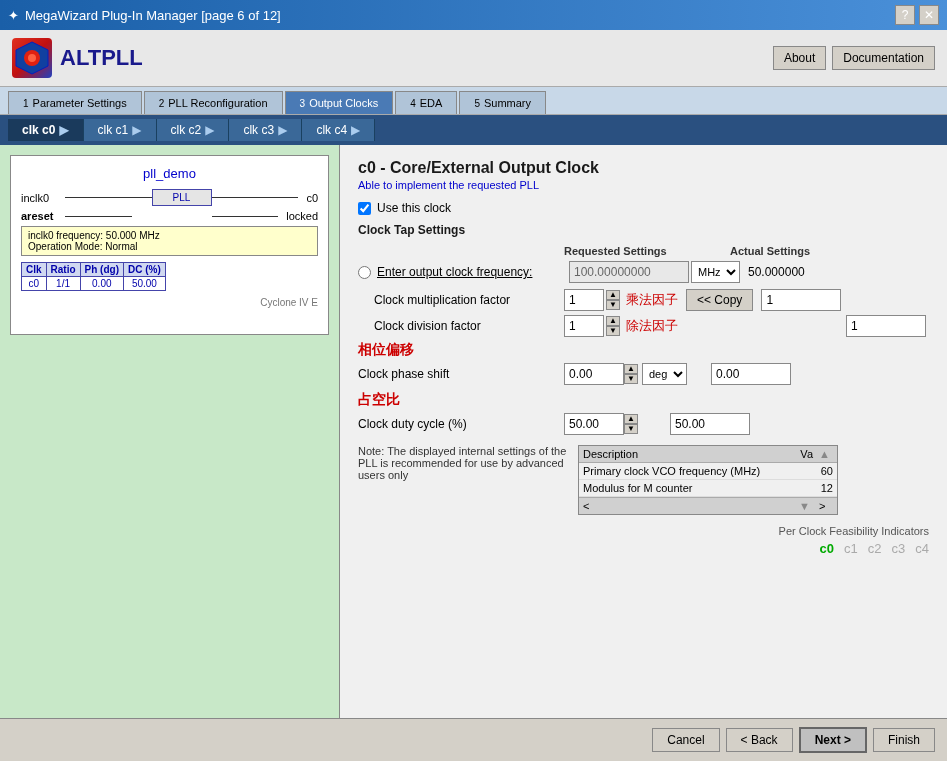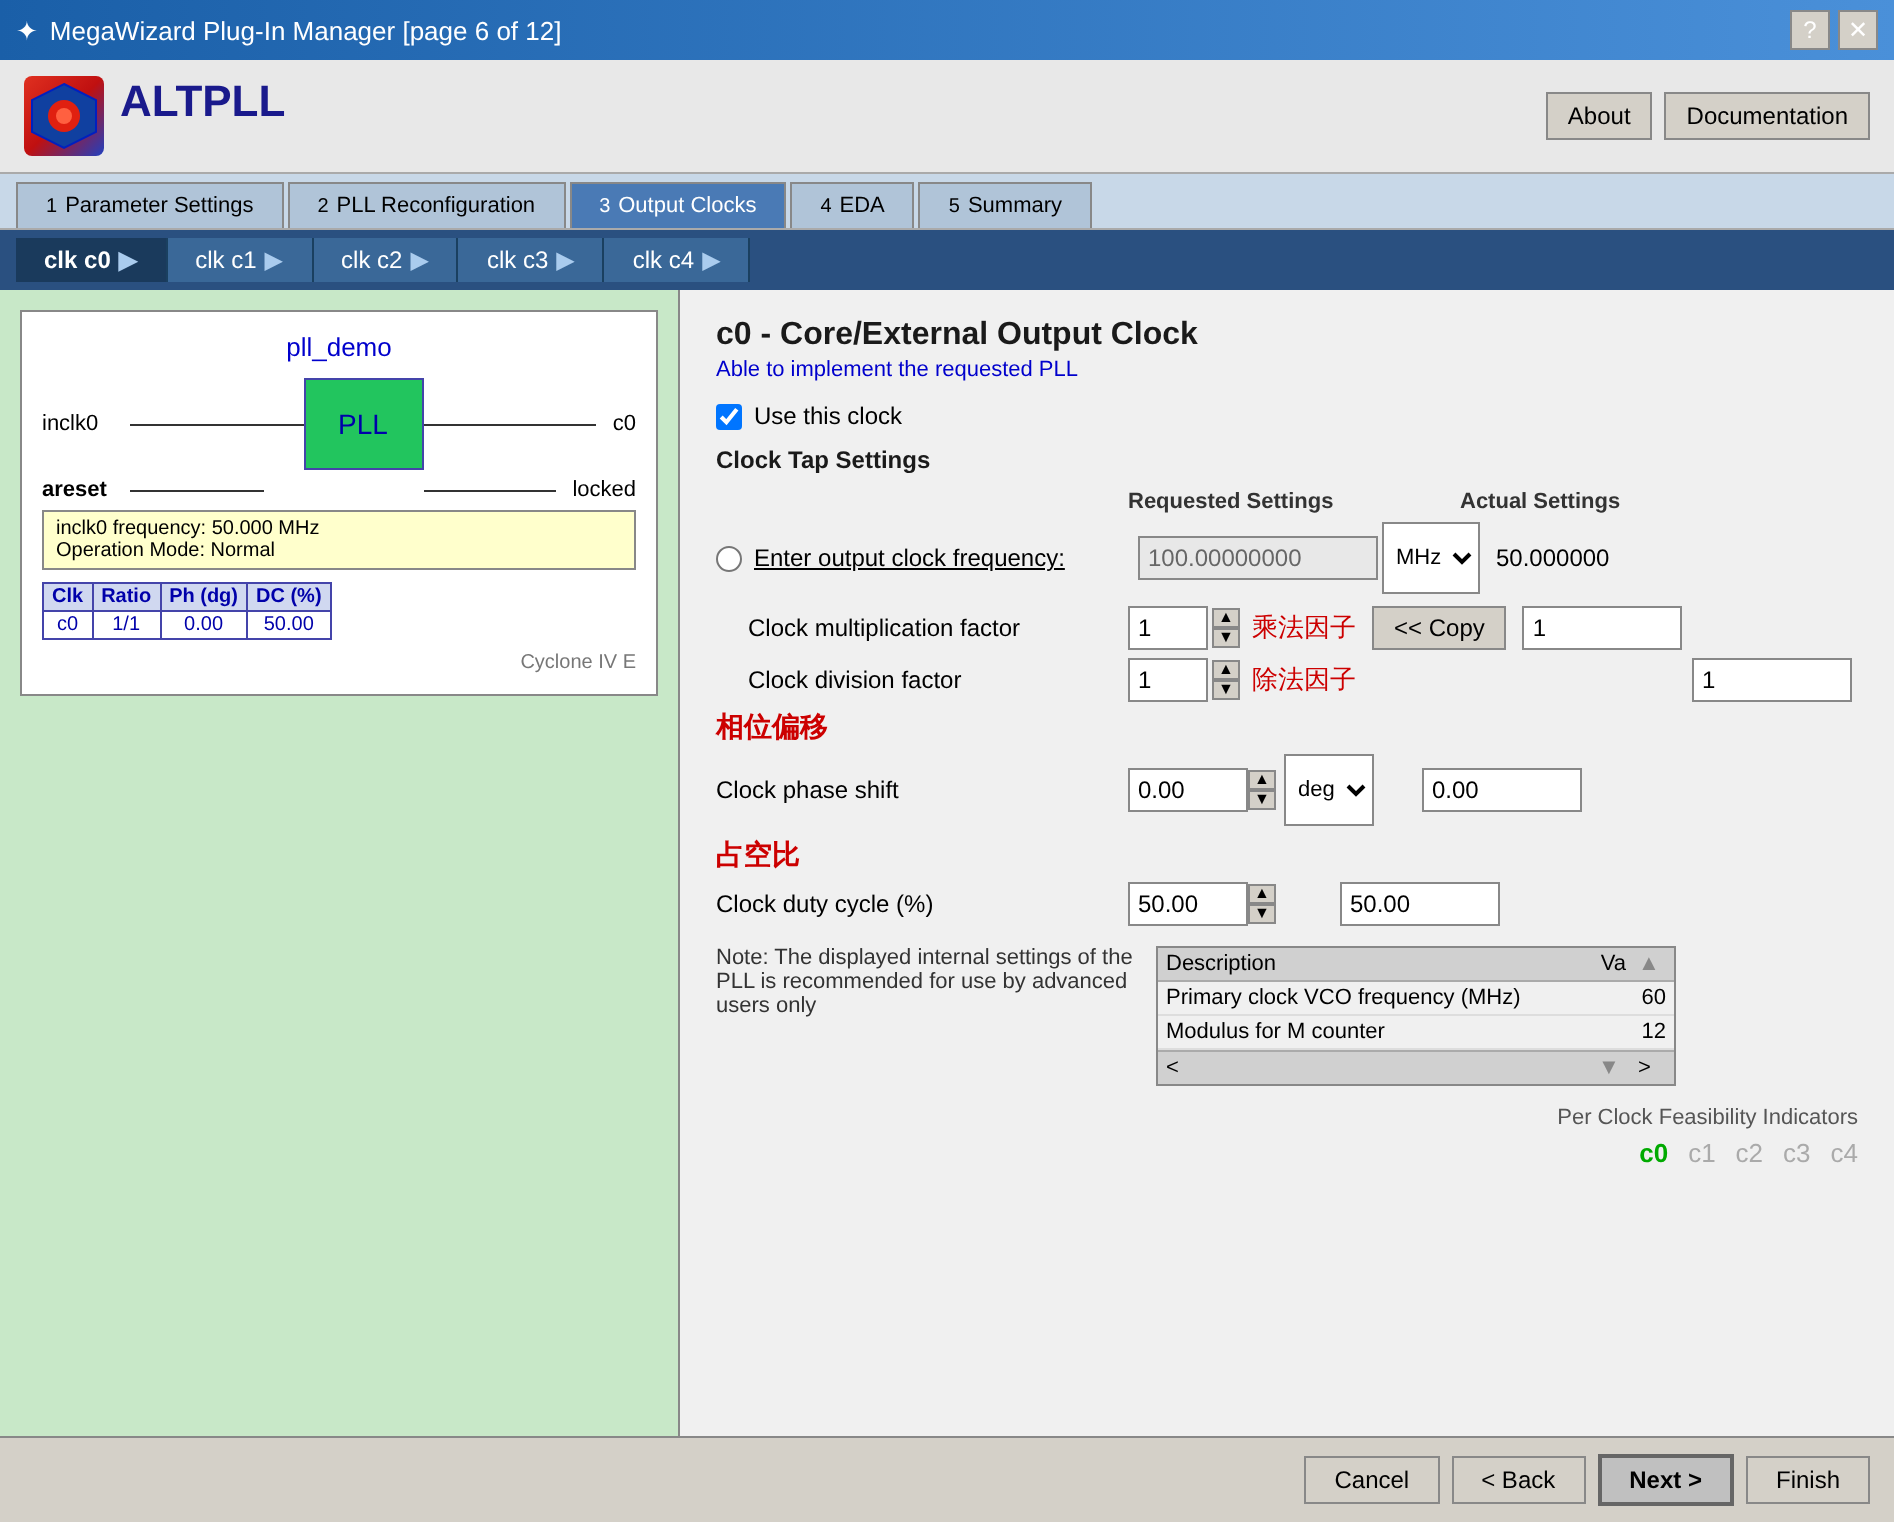--- a/index.html
+++ b/index.html
@@ -31,21 +31,21 @@
 
     
     .header-bar {
       background: #e8e8e8;
       padding: 8px 12px;
       display: flex;
       align-items: center;
       justify-content: space-between;
       border-bottom: 1px solid #aaa;
     }
-    .logo-area { display: flex; gap: 8px; }
+    .logo-area { display: flex; align-items: center; gap: 8px; }
     .logo-icon {
       width: 40px; height: 40px;
       background: linear-gradient(135deg, #e03020, #c01010, #2040c0);
       border-radius: 4px;
       display: flex; align-items: center; justify-content: center;
       color: white; font-weight: bold; font-size: 8px;
     }
     .logo-text { font-size: 22px; font-weight: bold; color: #1a1a8c; }
     .header-buttons { display: flex; gap: 6px; }
     .header-btn {
@@ -135,21 +135,21 @@
     .section-header { font-size: 12px; font-weight: bold; margin-bottom: 8px; color: #1a1a1a; }
 
     .col-header { font-size: 11px; font-weight: bold; color: #333; }
 
     input[type="text"], .input-field {
       height: 22px; border: 1px solid #888; background: white;
       padding: 1px 4px; font-size: 12px;
     }
 
     .unit-select {
-      height: 36px; border: 1px solid #888; background: white;
+      height: 22px; border: 1px solid #888; background: white;
       font-size: 11px; padding: 0 2px;
     }
 
     select { height: 22px; border: 1px solid #888; }
     .spin-up, .spin-dn {
       width: 14px; height: 10px; background: #d4d0c8;
       border: 1px solid #888; display: flex; align-items: center; justify-content: center;
       font-size: 8px; cursor: pointer; line-height: 1;
     }
 
@@ -276,21 +276,21 @@
 
   <div class="content-area">
 
     <div class="left-panel">
       <div class="pll-diagram">
         <div class="pll-title">pll_demo</div>
         <div class="pll-body">
           <div style="display:flex; align-items:center; margin-bottom:4px;">
             <span style="font-size:11px;width:44px;">inclk0</span>
             <span style="flex:1; height:1px; background:#333; display:block;"></span>
-            <div style="border:1px solid #4444aa; padding:14px 8px; background:#22c55e; font-size:14px; color:#0000aa; min-width:60px; text-align:center;">PLL</div>
+            <div style="border:1px solid #4444aa; padding:2px 8px; background:#e5e5e5; font-size:10px; color:#0000aa; min-width:60px; text-align:center;">PLL</div>
             <span style="flex:1; height:1px; background:#333; display:block;"></span>
             <span style="font-size:11px;width:20px;text-align:right;">c0</span>
           </div>
           <div style="display:flex; align-items:center; margin-bottom:4px;">
             <span style="font-size:11px;width:44px;font-weight:bold;">areset</span>
             <span style="flex:1; height:1px; background:#333; display:block;"></span>
             <span style="width:80px;"></span>
             <span style="flex:1; height:1px; background:#333; display:block;"></span>
             <span style="font-size:11px;width:40px;text-align:right;">locked</span>
           </div>

